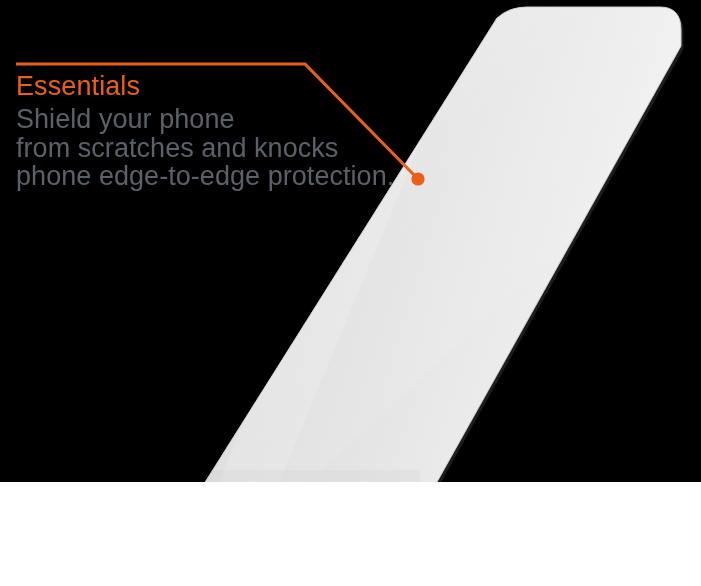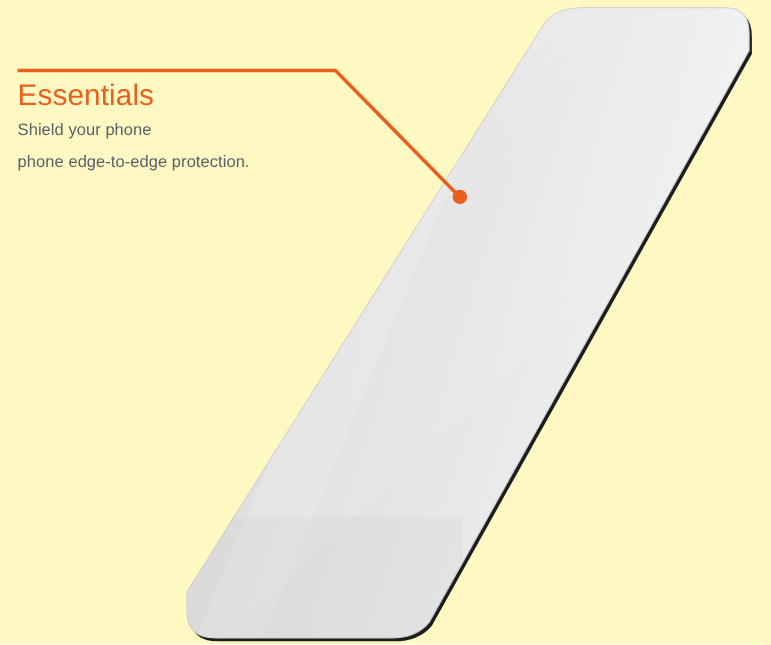--- a/index.html
+++ b/index.html
@@ -3,22 +3,22 @@
 <meta charset="utf-8">
 <style>
   html, body {
     margin: 0;
     padding: 0;
     background: #ffffff;
   }
   #stage {
     position: relative;
     width: 701px;
-    height: 586px;
-    background: #fef9c3;
+    height: 482px;
+    background: #000000;
     overflow: hidden;
     font-family: "Liberation Sans", sans-serif;
   }
   #product-art {
     position: absolute;
     left: 0;
     top: 0;
     width: 701px;
     height: 586px;
   }
@@ -38,21 +38,21 @@
   .callout-title {
     font-size: 27px;
     line-height: 33px;
     font-weight: 400;
     color: #e8601c;
     letter-spacing: 0.1px;
     margin: 0 0 2px 0;
     white-space: nowrap;
   }
   .callout-body {
-    font-size: 15px;
+    font-size: 27px;
     line-height: 28.5px;
     font-weight: 400;
     color: #5b6168;
     letter-spacing: 0.05px;
     margin: 0;
   }
   .callout-body-line {
     display: block;
     white-space: nowrap;
   }
@@ -94,17 +94,18 @@
 
   <svg id="callout-art" viewBox="0 0 701 586" xmlns="http://www.w3.org/2000/svg" aria-hidden="true">
     <polyline points="16,64 305,64 418,179" fill="none" stroke="#e8601c" stroke-width="3.2" stroke-linecap="butt" stroke-linejoin="miter"></polyline>
     <circle cx="418" cy="179" r="6.6" fill="#e8601c"></circle>
   </svg>
 
   <div id="callout-text">
     <div class="callout-title">Essentials</div>
     <div class="callout-body">
       <span class="callout-body-line">Shield your phone</span>
+      <span class="callout-body-line">from scratches and knocks</span>
       <span class="callout-body-line">phone edge-to-edge protection.</span>
     </div>
   </div>
 
 </div>
 
 </body></html>

